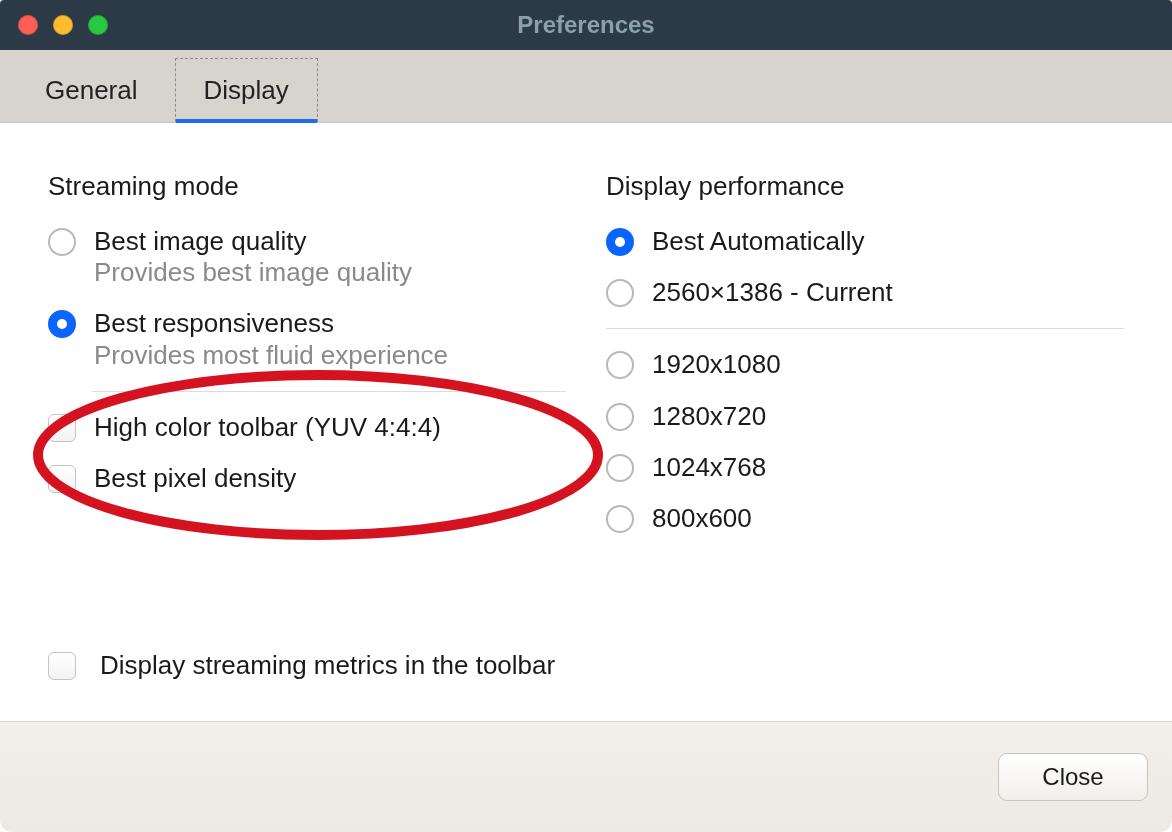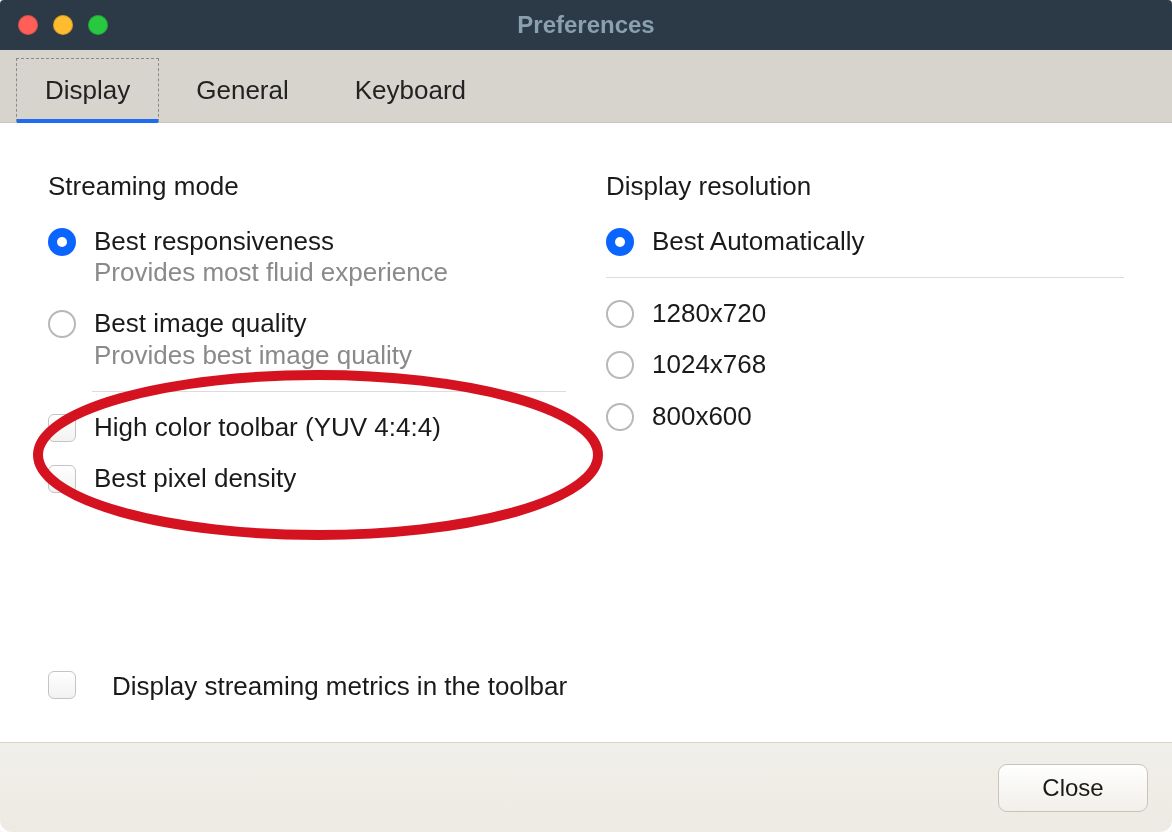--- a/index.html
+++ b/index.html
@@ -144,89 +144,86 @@
     height: 180px;
     pointer-events: none;
   }
   .callout-svg ellipse {
     fill: none;
     stroke: #d51220;
     stroke-width: 10;
   }
   
   .footer {
-    height: 90px;
+    height: 111px;
     background: linear-gradient(#f1efe9, #edeae3);
     border-top: 1px solid #d7d4cc;
     display: flex; align-items: center; justify-content: flex-end;
     padding-right: 24px;
     border-radius: 0 0 12px 12px;
   }
   .btn {
     min-width: 150px; height: 48px;
     padding: 0 26px;
     border-radius: 9px;
     border: 1px solid #c7c4bc;
     background: linear-gradient(#ffffff, #f1efe9);
     font-size: 24px;
     display: flex; align-items: center; justify-content: center;
     cursor: default;
   }
   .metrics-row {
     position: absolute;
     left: 48px;
     bottom: 40px;
-    display: flex; gap: 36px;
+    display: flex; align-items: center; gap: 24px;
   }
   .metrics-row .label { font-size: 26px; }
 </style>
 </head>
 <body>
 
 <div class="window">
 
   <div class="titlebar">
     <div class="traffic">
       <span class="dot red"></span>
       <span class="dot yellow"></span>
       <span class="dot green"></span>
     </div>
     <div class="title">Preferences</div>
   </div>
 
   <div class="tabstrip">
+    <div class="tab">
+      <span>General</span>
+    </div>
     <div class="tab active">
       <span>Display</span>
     </div>
-    <div class="tab">
-      <span>General</span>
-    </div>
-    <div class="tab">
-      <span>Keyboard</span>
-    </div>
   </div>
 
   <div class="content">
 
     <div class="col">
       <div class="section-title">Streaming mode</div>
 
       <div class="opt">
+        <span class="ctrl"><span class="radio"></span></span>
+        <div class="texts">
+          <span class="label">Best image quality</span>
+          <span class="sub">Provides best image quality</span>
+        </div>
+      </div>
+
+      <div class="opt">
         <span class="ctrl"><span class="radio checked"></span></span>
         <div class="texts">
           <span class="label">Best responsiveness</span>
           <span class="sub">Provides most fluid experience</span>
-        </div>
-      </div>
-
-      <div class="opt">
-        <span class="ctrl"><span class="radio"></span></span>
-        <div class="texts">
-          <span class="label">Best image quality</span>
-          <span class="sub">Provides best image quality</span>
         </div>
       </div>
 
       <hr class="hr-light">
 
       <div class="opt">
         <span class="ctrl"><span class="checkbox"></span></span>
         <div class="texts">
           <span class="label">High color toolbar (YUV 4:4:4)</span>
         </div>
@@ -238,32 +235,44 @@
           <span class="label">Best pixel density</span>
         </div>
       </div>
 
       <svg class="callout-svg" viewBox="0 0 580 180">
         <ellipse cx="290" cy="90" rx="280" ry="80"></ellipse>
       </svg>
     </div>
 
     <div class="col">
-      <div class="section-title">Display resolution</div>
+      <div class="section-title">Display performance</div>
 
       <div class="opt">
         <span class="ctrl"><span class="radio checked"></span></span>
         <div class="texts">
           <span class="label">Best Automatically</span>
         </div>
       </div>
 
+      <div class="opt">
+        <span class="ctrl"><span class="radio"></span></span>
+        <div class="texts">
+          <span class="label">2560×1386 - Current</span>
+        </div>
+      </div>
 
       <hr class="hr-right">
 
+      <div class="opt">
+        <span class="ctrl"><span class="radio"></span></span>
+        <div class="texts">
+          <span class="label">1920x1080</span>
+        </div>
+      </div>
 
       <div class="opt">
         <span class="ctrl"><span class="radio"></span></span>
         <div class="texts">
           <span class="label">1280x720</span>
         </div>
       </div>
 
       <div class="opt">
         <span class="ctrl"><span class="radio"></span></span>

